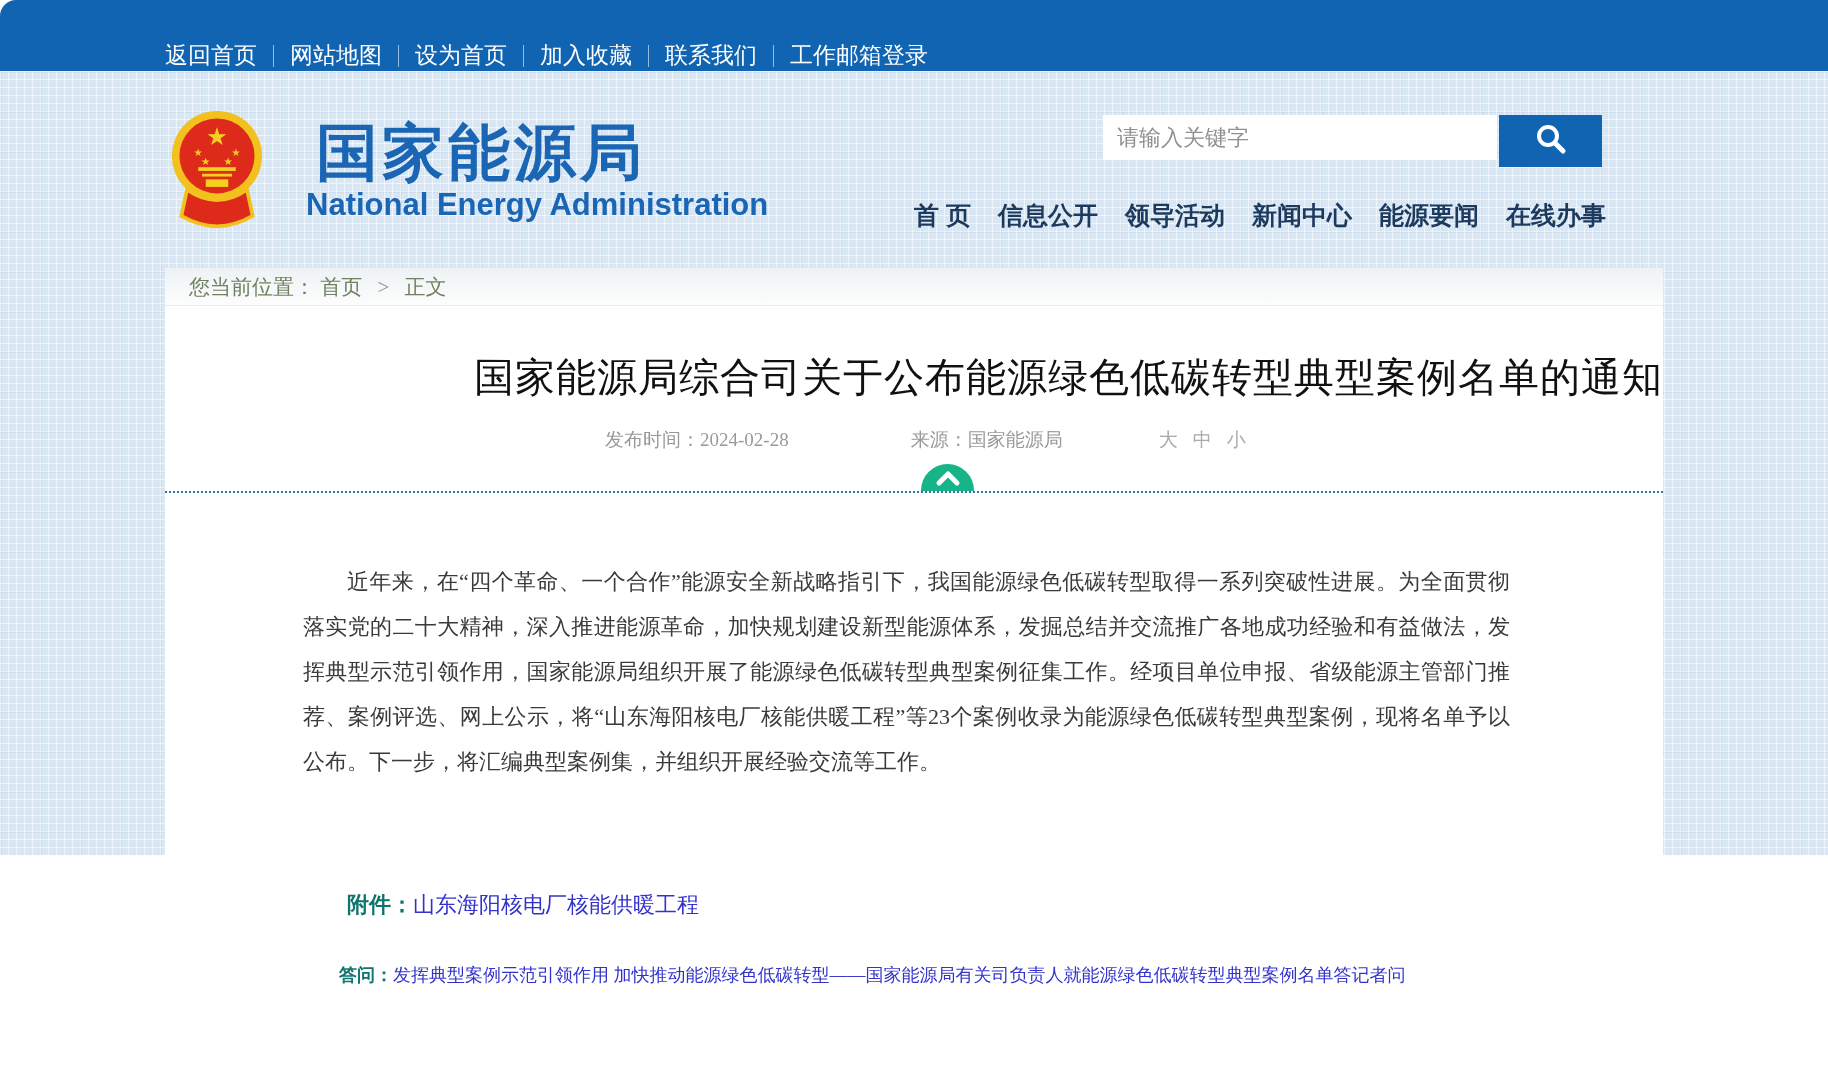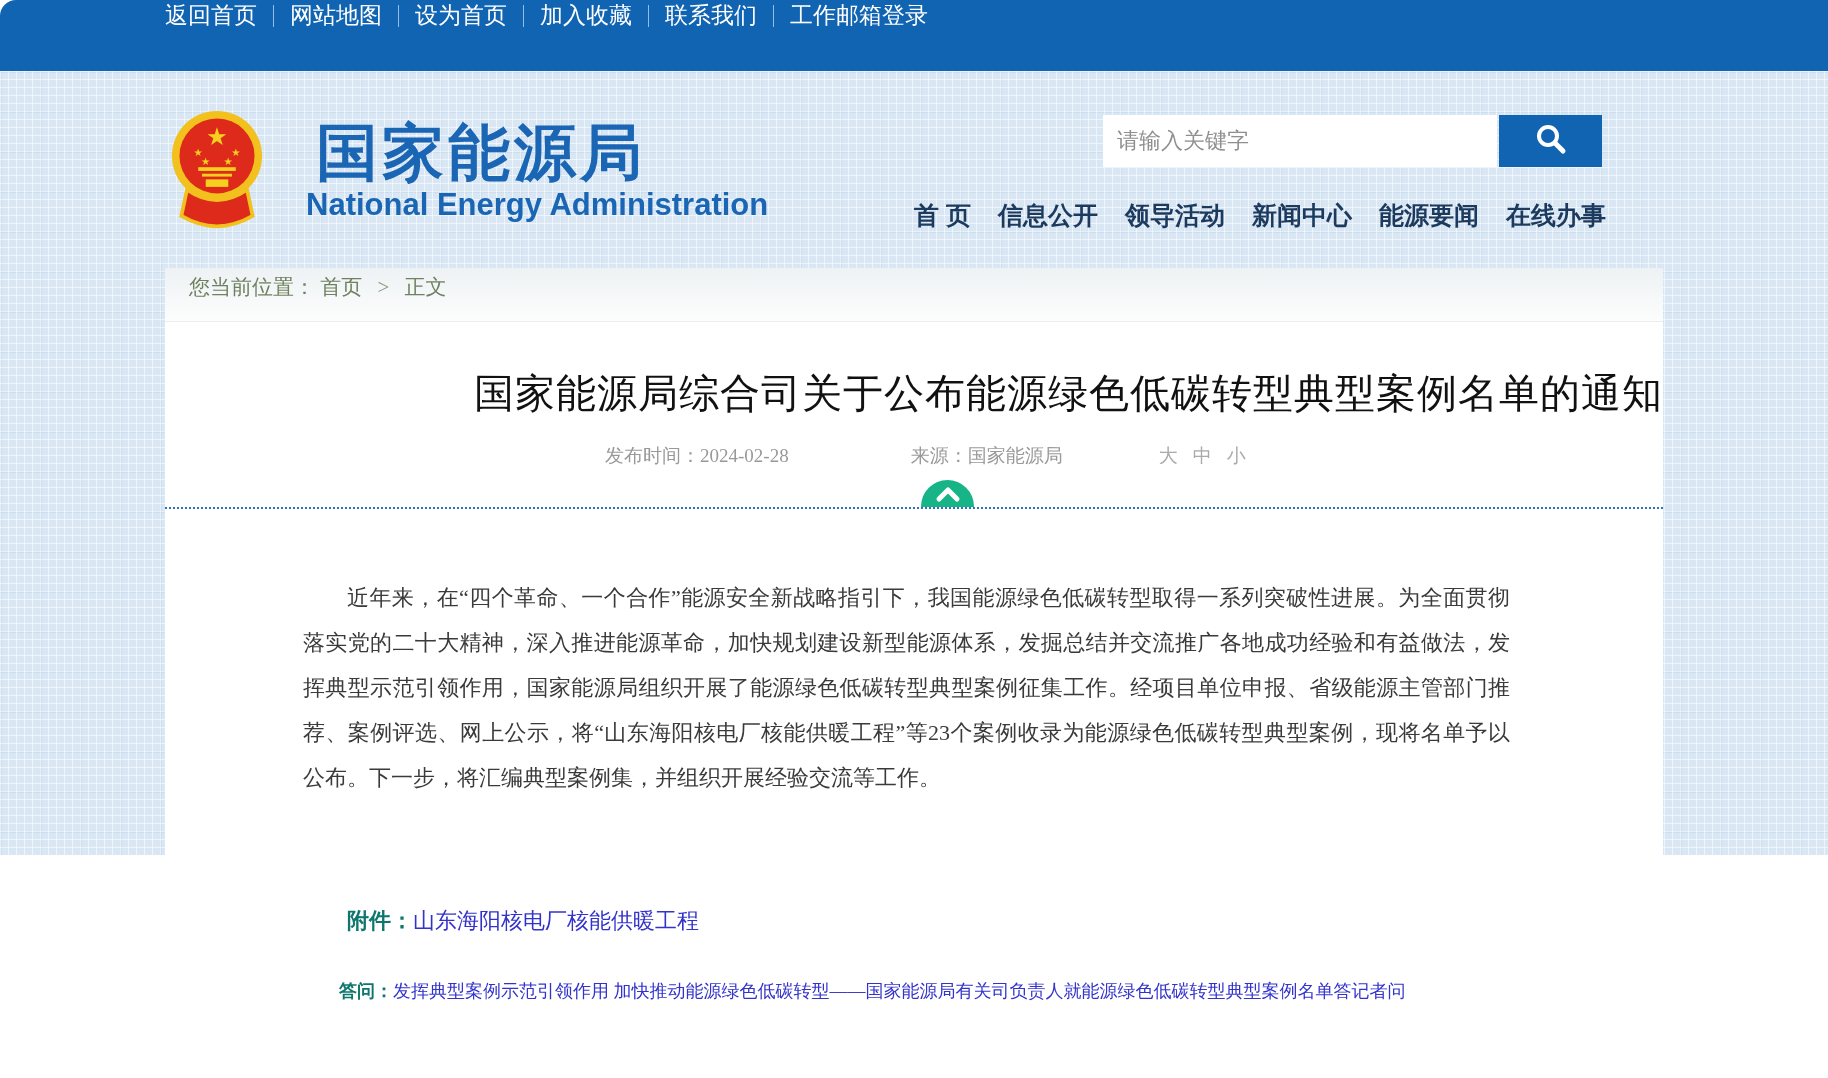--- a/index.html
+++ b/index.html
@@ -3,21 +3,21 @@
 <meta charset="utf-8">
 <style>
   * { margin:0; padding:0; box-sizing:border-box; }
   html,body { width:1828px; height:1078px; background:#ffffff; font-family:"Liberation Serif","DejaVu Serif",serif; }
   .page { position:relative; width:1828px; height:1078px; overflow:hidden; background:#ffffff; }
 
   
   .topbar {
     position:absolute; left:0; top:0; width:1828px; height:71px;
     background:#1164b2; border-top-left-radius:16px;
-    display:flex; align-items:flex-start;
+    display:flex; align-items:flex-end;
   }
   .topbar-links { display:flex; align-items:center; list-style:none; margin-left:165px; }
   .topbar-links li { display:flex; align-items:center; }
   .topbar-links a { color:#ffffff; font-size:23px; text-decoration:none; cursor:pointer; white-space:nowrap; }
   .topbar-links li:not(:last-child)::after {
     content:""; display:inline-block; width:0; height:22px;
     border-left:1px solid rgba(190,220,245,.75); margin:0 16px;
   }
 
   
@@ -33,42 +33,42 @@
   }
 
   
   .logo-link { position:absolute; left:170px; top:36px; width:420px; height:125px; display:block; cursor:pointer; }
   .emblem { position:absolute; left:0; top:2px; }
   .site-title { position:absolute; left:134px; top:4px; color:#1a66b4; font-size:62px; font-weight:bold; letter-spacing:4px; font-family:"Liberation Sans","DejaVu Sans",sans-serif; white-space:nowrap;padding-left:12px; }
   .site-subtitle { position:absolute; left:136px; top:80px; color:#1a66b4; font-size:31px; font-weight:bold; font-family:"Liberation Sans","DejaVu Sans",sans-serif; white-space:nowrap; }
 
   .search-box { position:absolute; left:1103px; top:44px; display:flex; }
   .search-input {
-    width:394px; height:52px; border:none; outline:none; background:#ffffff;
+    width:394px; height:45px; border:none; outline:none; background:#ffffff;
     font-size:22px; color:#333; padding:0 14px; font-family:"Liberation Sans","DejaVu Sans",sans-serif;
   }
   .search-input::placeholder { color:#8f8f8f; }
   .search-btn {
     width:103px; height:52px; margin-left:2px; background:#1164b2; border:none; cursor:pointer;
     display:flex; align-items:center; justify-content:center;
   }
 
   .main-nav { position:absolute; top:128px; right:222px; display:flex; gap:27px; list-style:none; }
   .main-nav a {
     color:#1c3a5e; font-size:25px; text-decoration:none; cursor:pointer; white-space:nowrap;
     font-family:"Liberation Sans","DejaVu Sans",sans-serif; font-weight:600;
   }
 
   
   .card {
     position:absolute; left:165px; top:268px; width:1498px; height:920px;
     background:#ffffff; z-index:2;
   }
   .breadcrumb {
-    height:54px; line-height:38px; padding-left:24px;
+    height:38px; line-height:38px; padding-left:24px;
     background:linear-gradient(#eef2f4,#fcfdfd);
     border-bottom:1px solid #ececec;
     font-size:21px; color:#6f8160;
   }
   .breadcrumb a { color:#6f8160; text-decoration:none; cursor:pointer; }
   .breadcrumb .sep { margin:0 10px; color:#8a9a7c; }
 
   .article-title {
     margin-top:44px; text-align:right; font-size:40px; font-weight:normal; color:#111111;
     letter-spacing:1px;

